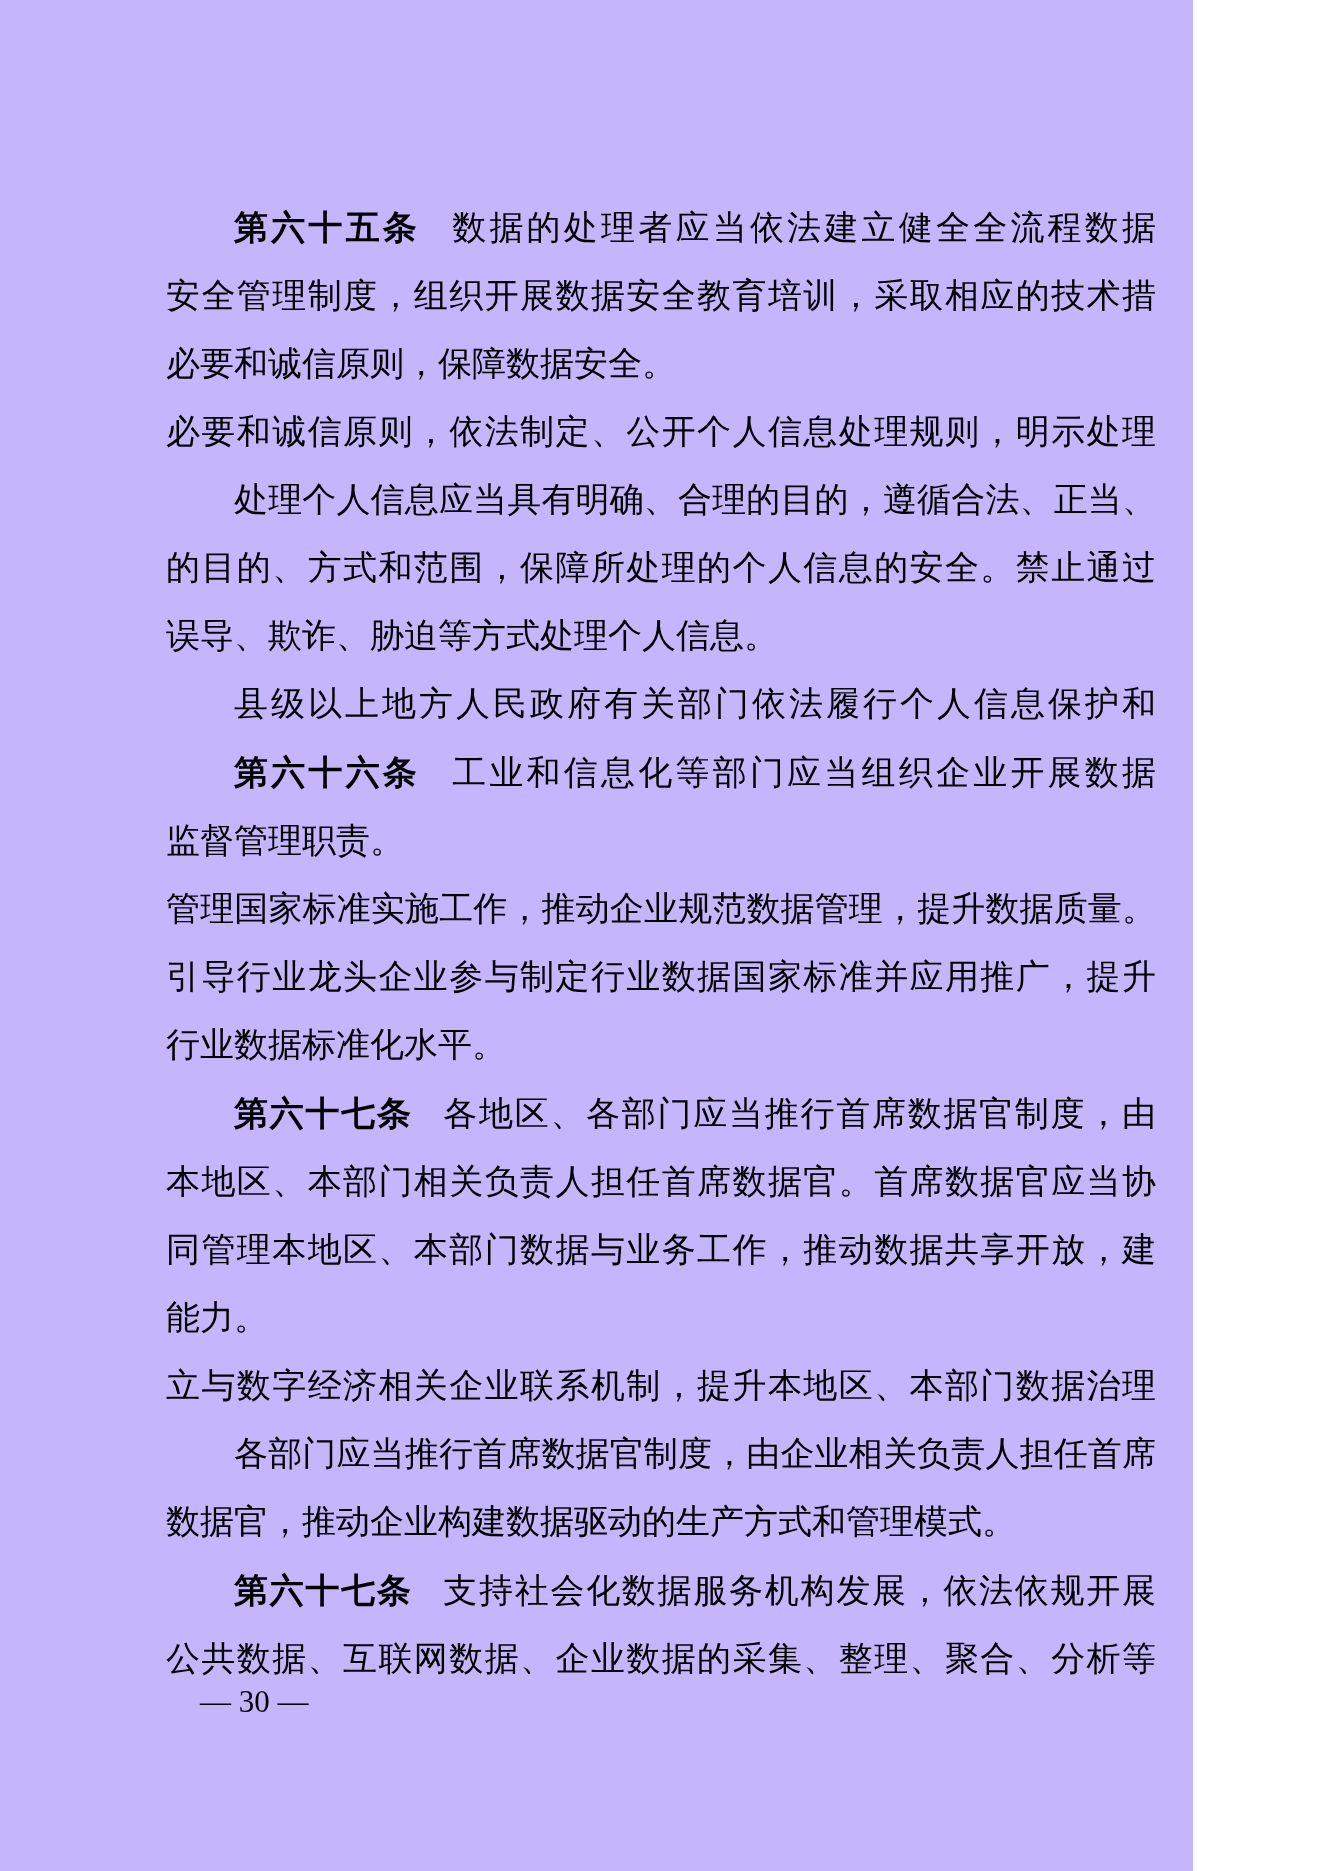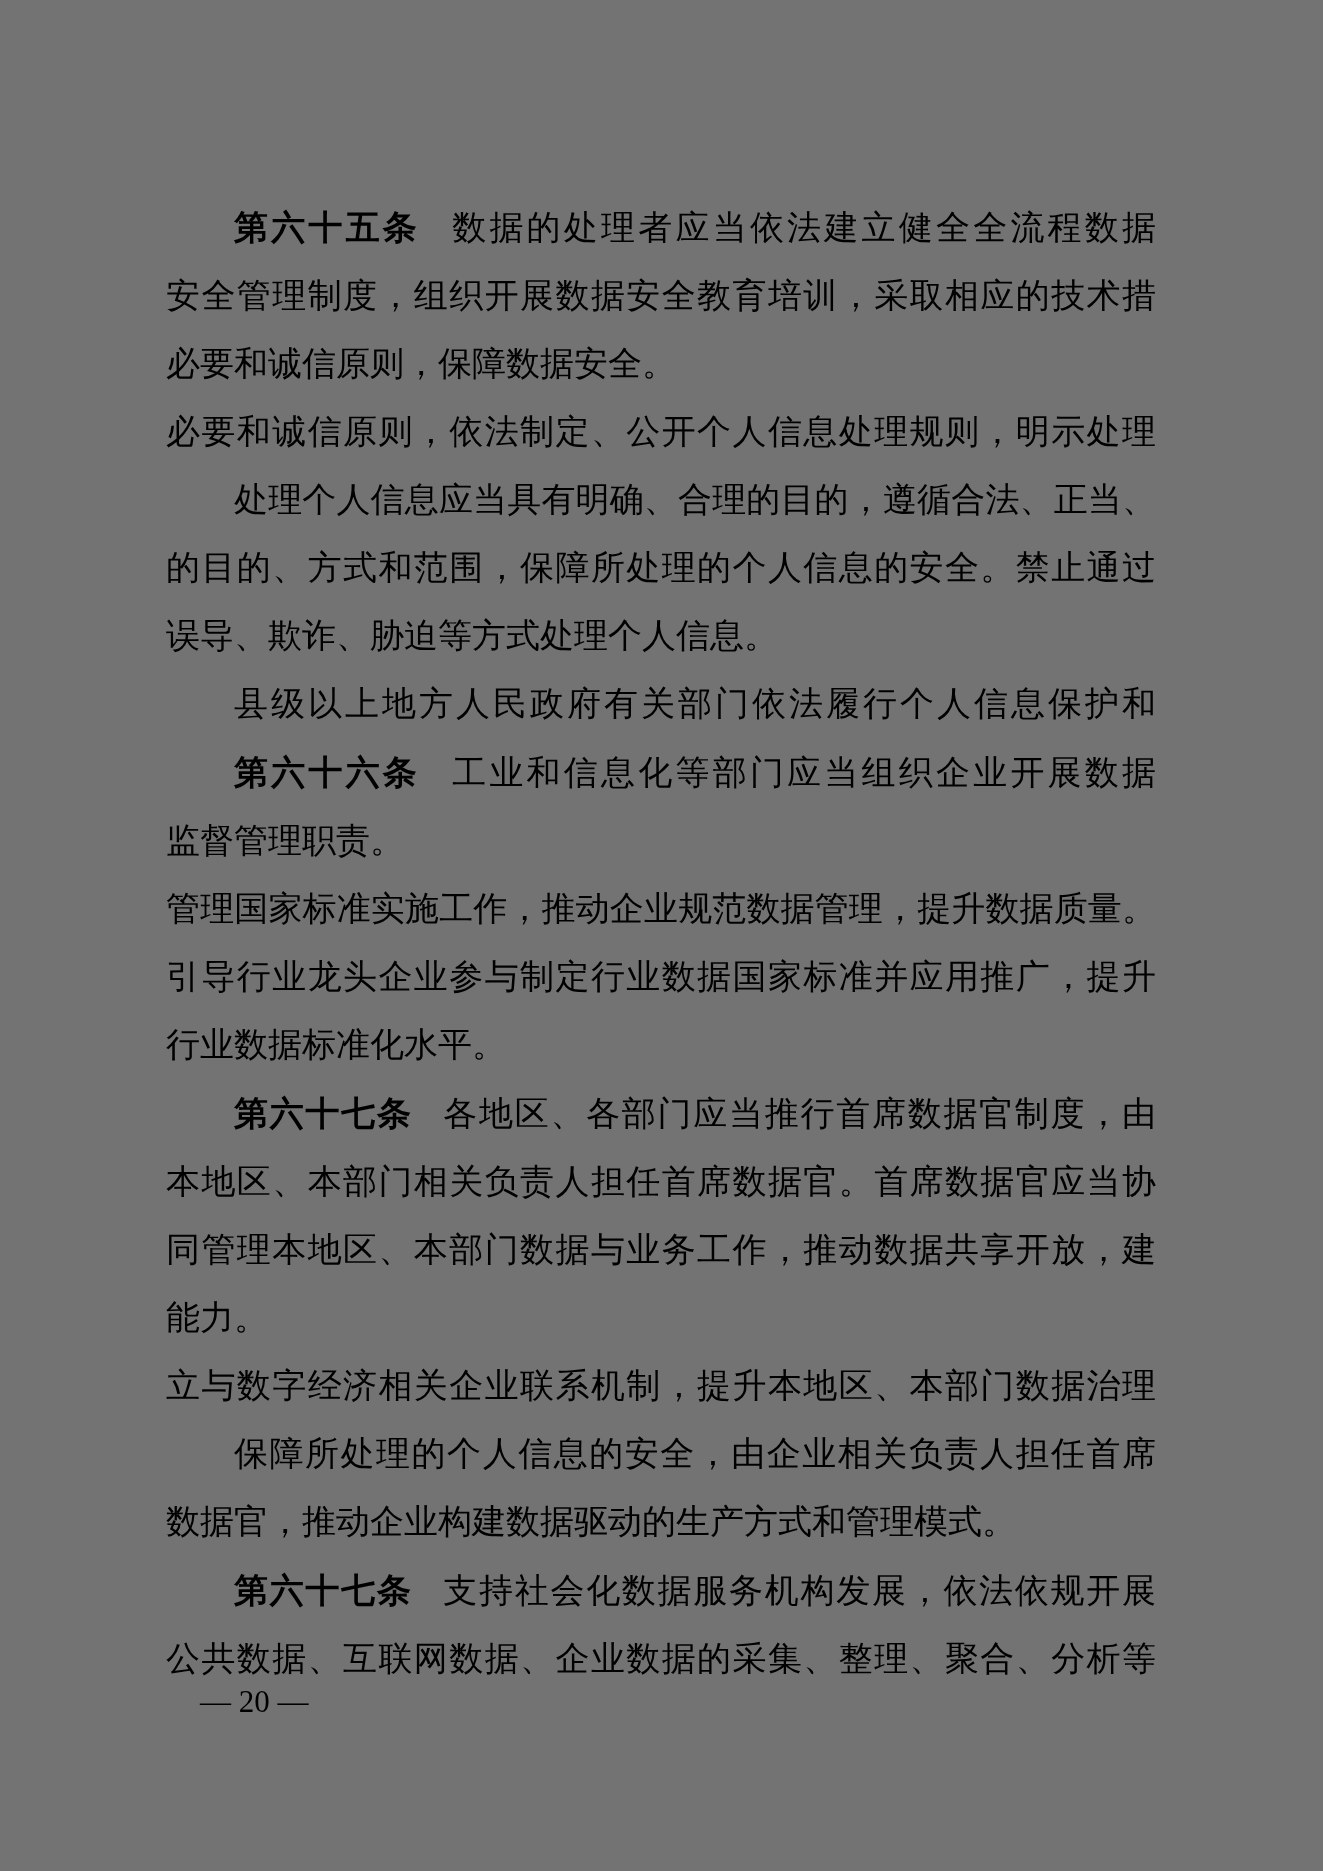--- a/index.html
+++ b/index.html
@@ -2,23 +2,23 @@
 <html><head>
 <meta charset="utf-8">
 <style>
   html, body {
     margin: 0;
     padding: 0;
     background: #ffffff;
   }
   .page {
     position: relative;
-    width: 1323px;
+    width: 1193px;
     height: 1871px;
-    background: #737373;
+    background: #c4b5fd;
     overflow: hidden;
     color: #000000;
     font-family: "Liberation Serif", "DejaVu Serif", serif;
   }
   .content {
     position: absolute;
     left: 166px;
     top: 193px;
     width: 990px;
   }
@@ -80,22 +80,22 @@
     <div class="line"><span>管理国家标准实施工作，推动企业规范数据管理，提升数据质量。</span></div>
     <div class="line"><span>引导行业龙头企业参与制定行业数据国家标准并应用推广，提升</span></div>
     <div class="line last"><span>行业数据标准化水平。</span></div>
 
     <div class="line indent"><span class="head">第六十七条</span><span class="gap"></span><span>各地区、各部门应当推行首席数据官制度，由</span></div>
     <div class="line"><span>本地区、本部门相关负责人担任首席数据官。首席数据官应当协</span></div>
     <div class="line"><span>同管理本地区、本部门数据与业务工作，推动数据共享开放，建</span></div>
     <div class="line last"><span>能力。</span></div>
     <div class="line"><span>立与数字经济相关企业联系机制，提升本地区、本部门数据治理</span></div>
 
-    <div class="line indent"><span>保障所处理的个人信息的安全，由企业相关负责人担任首席</span></div>
+    <div class="line indent"><span>各部门应当推行首席数据官制度，由企业相关负责人担任首席</span></div>
     <div class="line last"><span>数据官，推动企业构建数据驱动的生产方式和管理模式。</span></div>
 
     <div class="line indent"><span class="head">第六十七条</span><span class="gap"></span><span>支持社会化数据服务机构发展，依法依规开展</span></div>
     <div class="line"><span>公共数据、互联网数据、企业数据的采集、整理、聚合、分析等</span></div>
 
   </div>
 
-  <div class="footer"><span>— 20 —</span></div>
+  <div class="footer"><span>— 30 —</span></div>
 </div>
 
 </body></html>

